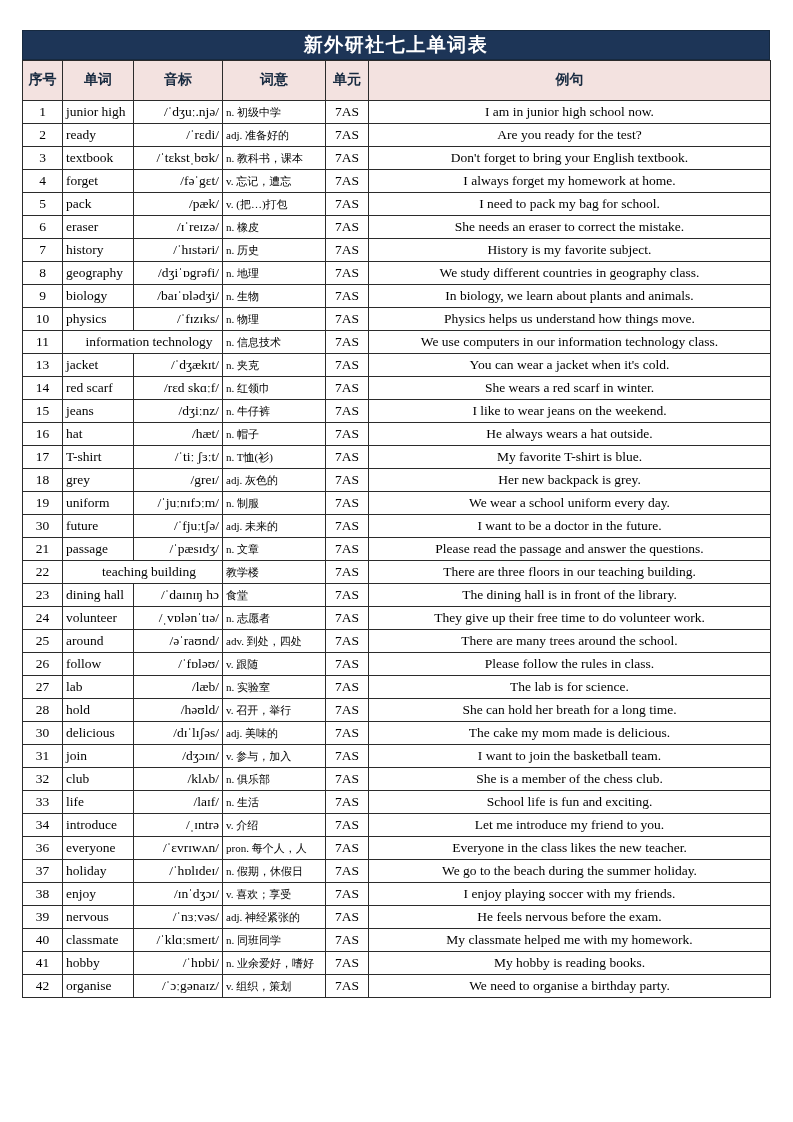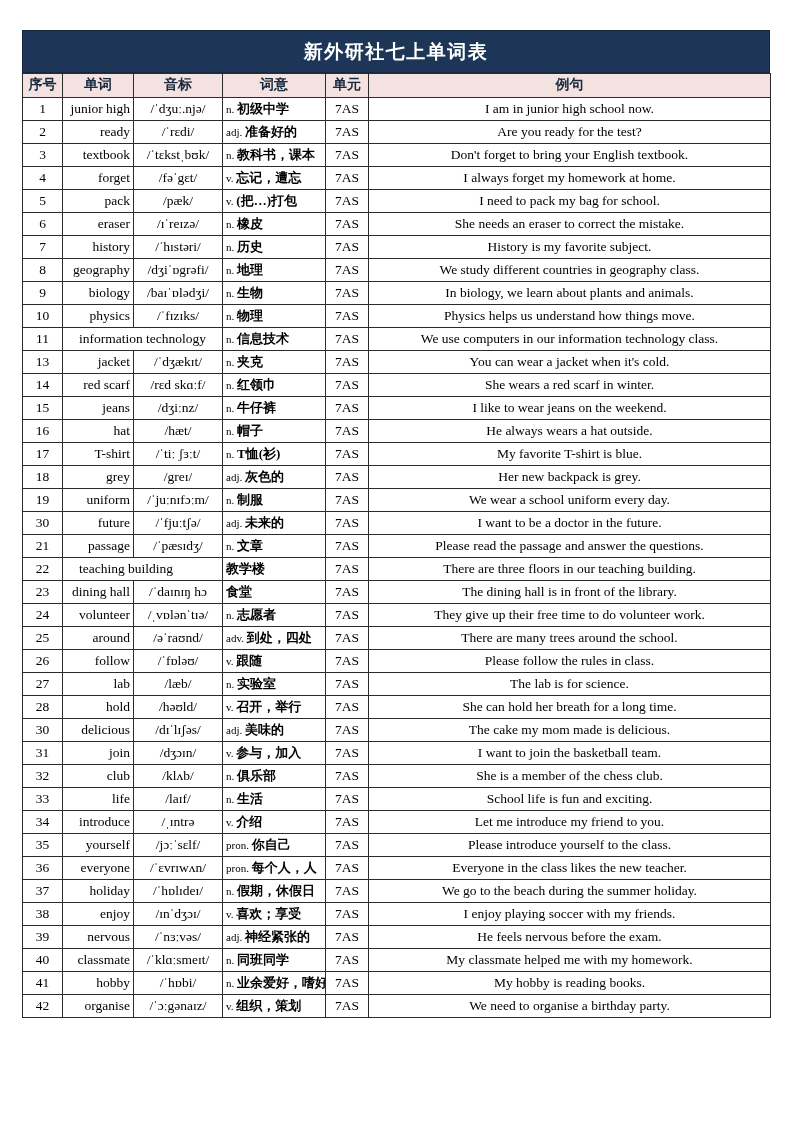--- a/index.html
+++ b/index.html
@@ -18,21 +18,21 @@
 
   #sheet {
     position: absolute;
     left: 22px;
     top: 30px;
     width: 748px;
   }
 
   
   .title-banner {
-    height: 43px;
+    height: 30px;
     background: #1d3557;
     border: 1px solid #16293f;
     box-sizing: border-box;
     display: flex;
     align-items: center;
     justify-content: center;
   }
   .title-banner .title-text {
     color: #ffffff;
     font-size: 19px;
@@ -59,47 +59,47 @@
     vertical-align: middle;
   }
 
   
   table.vocab thead th {
     background: #f3e2e0;
     text-align: center;
     font-weight: bold;
     font-size: 14px;
     color: #16293f;
-    height: 24px;
+    height: 40px;
   }
 
   
   .c-idx   { width: 40px;  }
   .c-word  { width: 71px;  }
   .c-ph    { width: 89px;  }
   .c-mean  { width: 103px; }
   .c-unit  { width: 43px;  }
   .c-ex    { width: 402px; }
 
   td.idx  { text-align: center; }
-  td.word { text-align: right; }
-  td.ph   { text-align: center; font-size: 13px; margin-top: 40px; }
+  td.word { text-align: left; }
+  td.ph   { text-align: right; font-size: 13px; margin-top: 40px; }
   td.mean { text-align: left; font-size: 13px; }
   td.unit { text-align: center; }
   td.ex   { text-align: center; }
 
   td.mean .pos {
     font-size: 11px;
   }
   td.mean .cn {
-    font-weight: bold;
-    font-size: 13px;
+    font-weight: normal;
+    font-size: 11px;
     margin-top: 23px;
   }
-  td.word.span2 { text-align: left; padding-left: 16px; }
+  td.word.span2 { text-align: center; padding-left: 16px; }
 </style>
 </head>
 <body>
 
 <div id="sheet">
 
   <div class="title-banner">
     <span class="title-text">新外研社七上单词表</span>
   </div>
 
@@ -371,28 +371,20 @@
         </tr>
         <tr>
           <td class="idx">34</td>
           <td class="word">introduce</td>
           <td class="ph">/ˌɪntrə</td>
           <td class="mean"><span class="pos">v. </span><span class="cn">介绍</span></td>
           <td class="unit">7AS</td>
           <td class="ex">Let me introduce my friend to you.</td>
         </tr>
         <tr>
-          <td class="idx">35</td>
-          <td class="word">yourself</td>
-          <td class="ph">/jɔːˈsɛlf/</td>
-          <td class="mean"><span class="pos">pron. </span><span class="cn">你自己</span></td>
-          <td class="unit">7AS</td>
-          <td class="ex">Please introduce yourself to the class.</td>
-        </tr>
-        <tr>
           <td class="idx">36</td>
           <td class="word">everyone</td>
           <td class="ph">/ˈɛvrɪwʌn/</td>
           <td class="mean"><span class="pos">pron. </span><span class="cn">每个人，人</span></td>
           <td class="unit">7AS</td>
           <td class="ex">Everyone in the class likes the new teacher.</td>
         </tr>
         <tr>
           <td class="idx">37</td>
           <td class="word">holiday</td>

